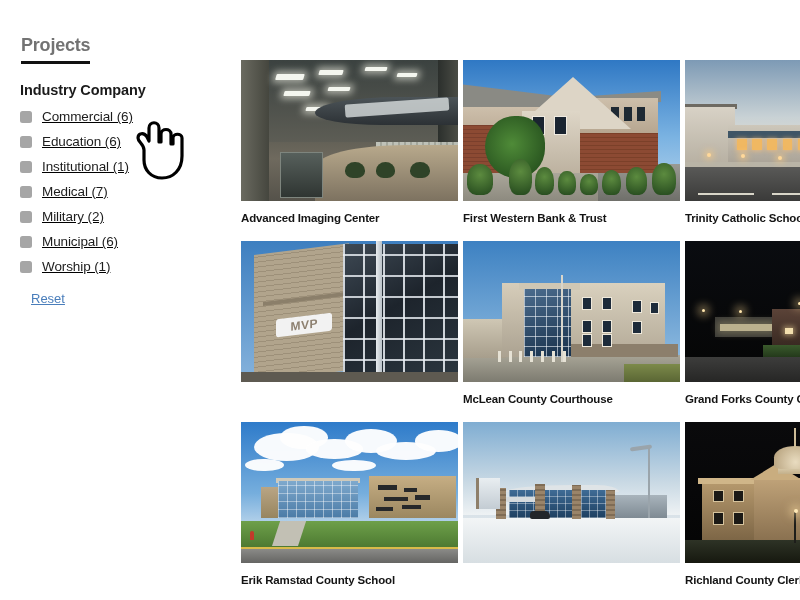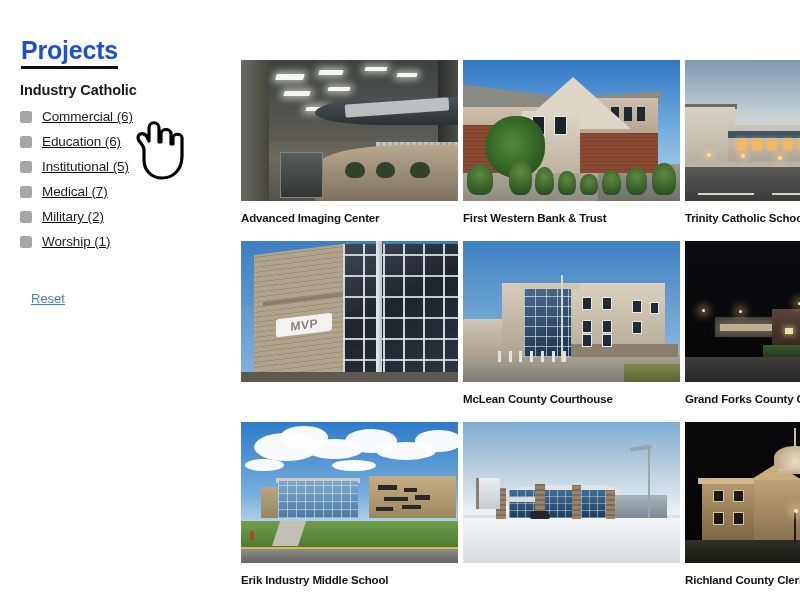--- a/index.html
+++ b/index.html
@@ -14,21 +14,21 @@
   #page { position: relative; width: 800px; height: 600px; overflow: hidden; background:#fff; }
 
   
   #sidebar {
     position: absolute; left: 0; top: 0;
     width: 236px; height: 600px;
     padding: 0;
   }
   #page-title {
     position: absolute; left: 21px; top: 20px;
-    font-size: 25px; font-weight: 700; color: #1d4ed8;
+    font-size: 18px; font-weight: 700; color: #737373;
     letter-spacing: -0.2px;
     padding-bottom: 3px;
     border-bottom: 3px solid #111;
     line-height: 26px;
   }
   #facet-heading {
     position: absolute; left: 20px; top: 70px;
     font-size: 14.5px; font-weight: 700; color: #1b1b1b;
     letter-spacing: -0.1px;
   }
@@ -329,42 +329,46 @@
 </style>
 </head>
 <body>
 
 <div id="page">
 
   <aside id="sidebar">
 
     <h1 id="page-title">Projects</h1>
 
-    <h2 id="facet-heading">Industry Catholic</h2>
+    <h2 id="facet-heading">Industry Company</h2>
 
     <ul id="facet-list">
       <li class="facet-item">
         <span class="facet-box"></span>
         <span class="facet-label">Commercial (6)</span>
       </li>
       <li class="facet-item">
         <span class="facet-box"></span>
         <span class="facet-label">Education (6)</span>
       </li>
       <li class="facet-item">
         <span class="facet-box"></span>
-        <span class="facet-label">Institutional (5)</span>
+        <span class="facet-label">Institutional (1)</span>
       </li>
       <li class="facet-item">
         <span class="facet-box"></span>
         <span class="facet-label">Medical (7)</span>
       </li>
       <li class="facet-item">
         <span class="facet-box"></span>
         <span class="facet-label">Military (2)</span>
+      </li>
+      <li class="facet-item">
+        <span class="facet-box"></span>
+        <span class="facet-label">Municipal (6)</span>
       </li>
       <li class="facet-item">
         <span class="facet-box"></span>
         <span class="facet-label">Worship (1)</span>
       </li>
     </ul>
 
     <a id="reset-link">Reset</a>
   </aside>
 
@@ -554,21 +558,21 @@
             <div class="slot" style="left:74%;top:59%;width:9%;height:3%"></div>
             <div class="bldL"></div>
             <div class="capC"></div>
               <div class="glassC"></div>
             <div class="walk"></div>
             <div class="road"></div>
               <div class="yellow"></div>
             <div class="hydrant"></div>
           </div>
         </div>
-        <div class="project-name">Erik Industry Middle School</div>
+        <div class="project-name">Erik Ramstad County School</div>
       </article>
 
       <article class="project-card col1">
         <div class="thumb">
           <div class="scene sc-winter">
             <div class="sky"></div>
             <div class="snow"></div>
             <div class="roofcurve"></div>
             <div class="glass"></div>
             <div class="wingR"></div>

